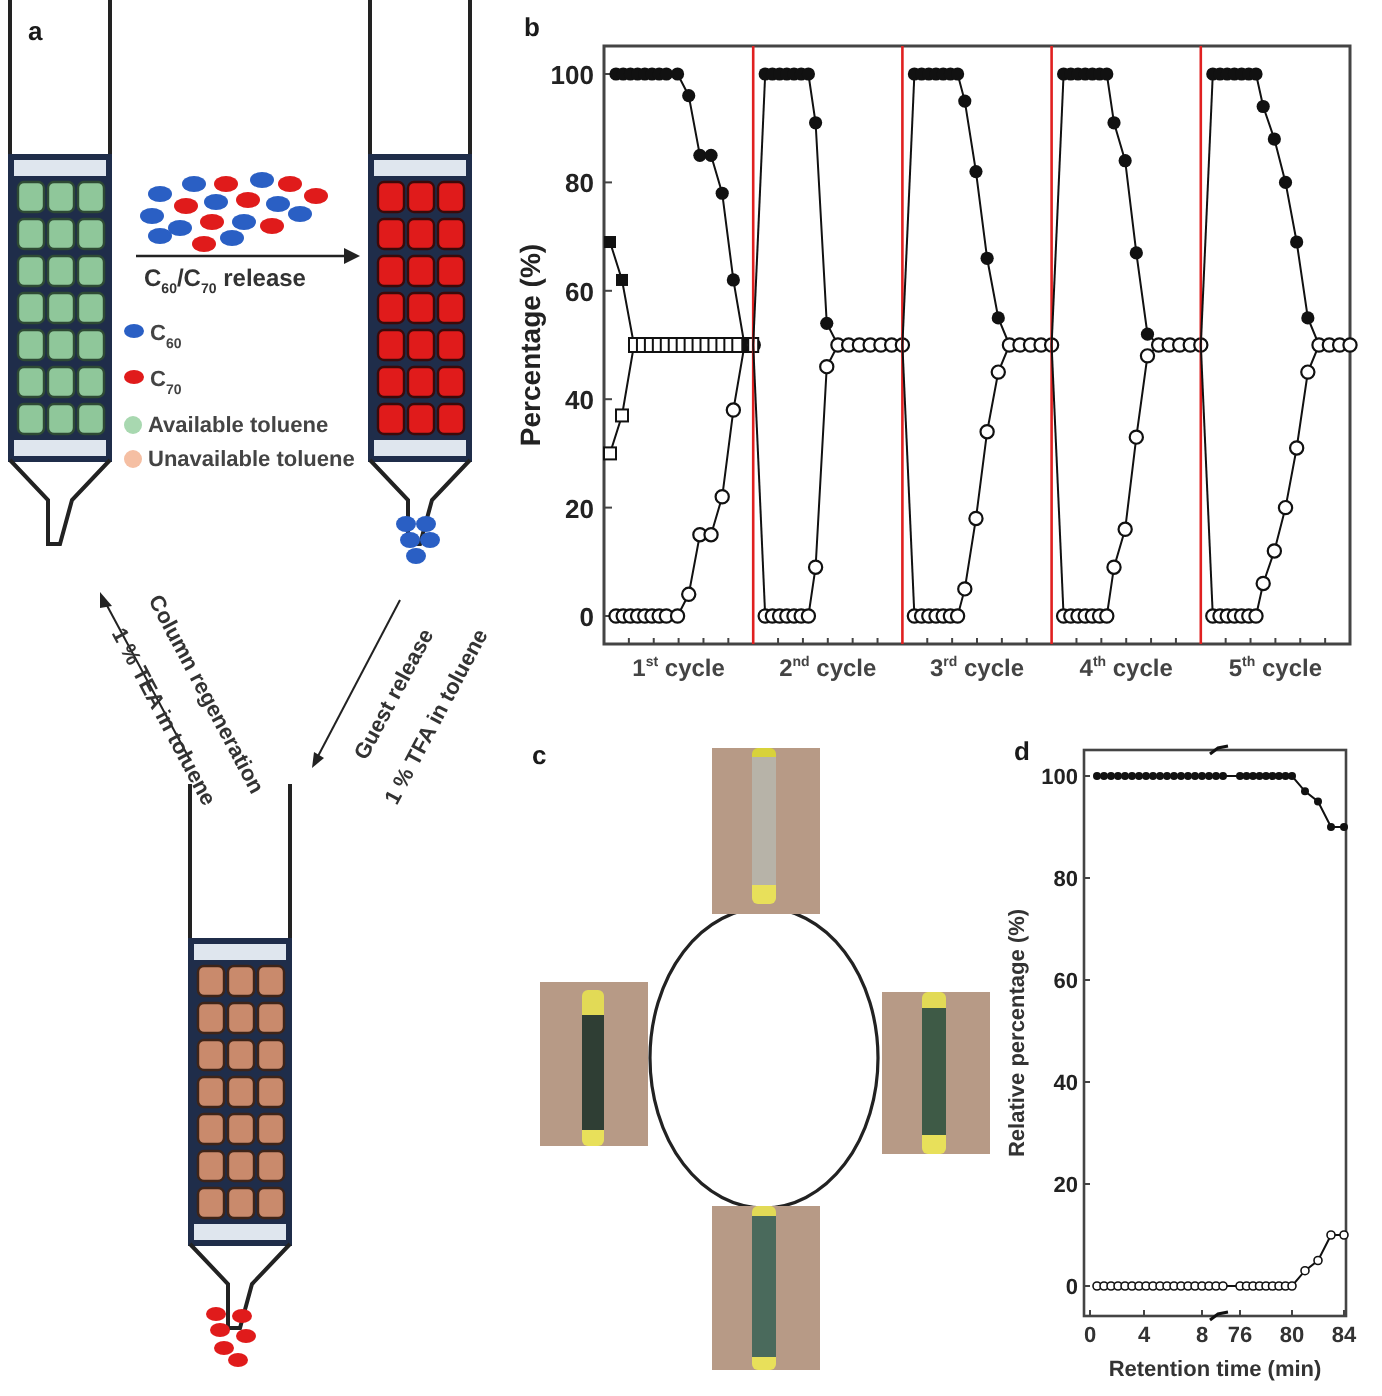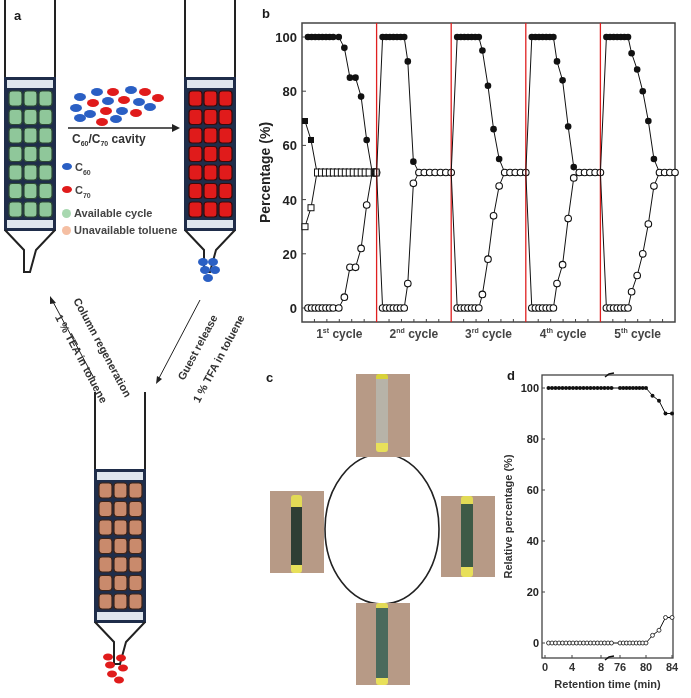--- a/index.html
+++ b/index.html
@@ -138,27 +138,27 @@
     <ellipse cx="123" cy="668" rx="5" ry="3.5" fill="#e01b1b"></ellipse>
     <ellipse cx="112" cy="674" rx="5" ry="3.5" fill="#e01b1b"></ellipse>
     <ellipse cx="119" cy="680" rx="5" ry="3.5" fill="#e01b1b"></ellipse>
     <line x1="95" y1="380" x2="52" y2="300" stroke="#222" stroke-width="1"></line>
     <path d="M50 296 L56 303 L50 304 Z" fill="#222"></path>
     <line x1="200" y1="300" x2="158" y2="380" stroke="#222" stroke-width="1"></line>
     <path d="M156 384 L157 376 L162 379 Z" fill="#222"></path>
   </svg>
 
 <div class="abs legend-text" style="left:72px;top:132px;color:#333;font-size:12px;">
-  <span>C</span><sub style="font-size:7px;">60</sub><span>/C</span><sub style="font-size:7px;">70</sub><span> cavity</span>
+  <span>C</span><sub style="font-size:7px;">60</sub><span>/C</span><sub style="font-size:7px;">70</sub><span> release</span>
 </div>
 
 <div class="abs" style="left:62px;top:158px;line-height:16px;">
   <div><span class="legend-dot" style="background:#2a5fc4;"></span><span class="legend-text">C</span><sub class="legend-text" style="font-size:7px;">60</sub></div>
   <div><span class="legend-dot" style="background:#e01b1b;"></span><span class="legend-text">C</span><sub class="legend-text" style="font-size:7px;">70</sub></div>
-  <div><span class="legend-dot" style="background:#a8d8b0;width:9px;height:9px;"></span><span class="legend-text">Available cycle</span></div>
+  <div><span class="legend-dot" style="background:#a8d8b0;width:9px;height:9px;"></span><span class="legend-text">Available toluene</span></div>
   <div><span class="legend-dot" style="background:#f5bfa3;width:9px;height:9px;"></span><span class="legend-text">Unavailable toluene</span></div>
 </div>
 
 <div class="abs" style="left:22px;top:335px;transform:rotate(62deg);transform-origin:center;width:140px;text-align:center;">
   <div class="rot-label">Column regeneration</div>
   <div class="rot-label" style="margin-top:12px;">1 % TEA in toluene</div>
 </div>
 <div class="abs" style="left:138px;top:335px;transform:rotate(-62deg);transform-origin:center;width:140px;text-align:center;">
   <div class="rot-label">Guest release</div>
   <div class="rot-label" style="margin-top:12px;">1 % TFA in toluene</div>

